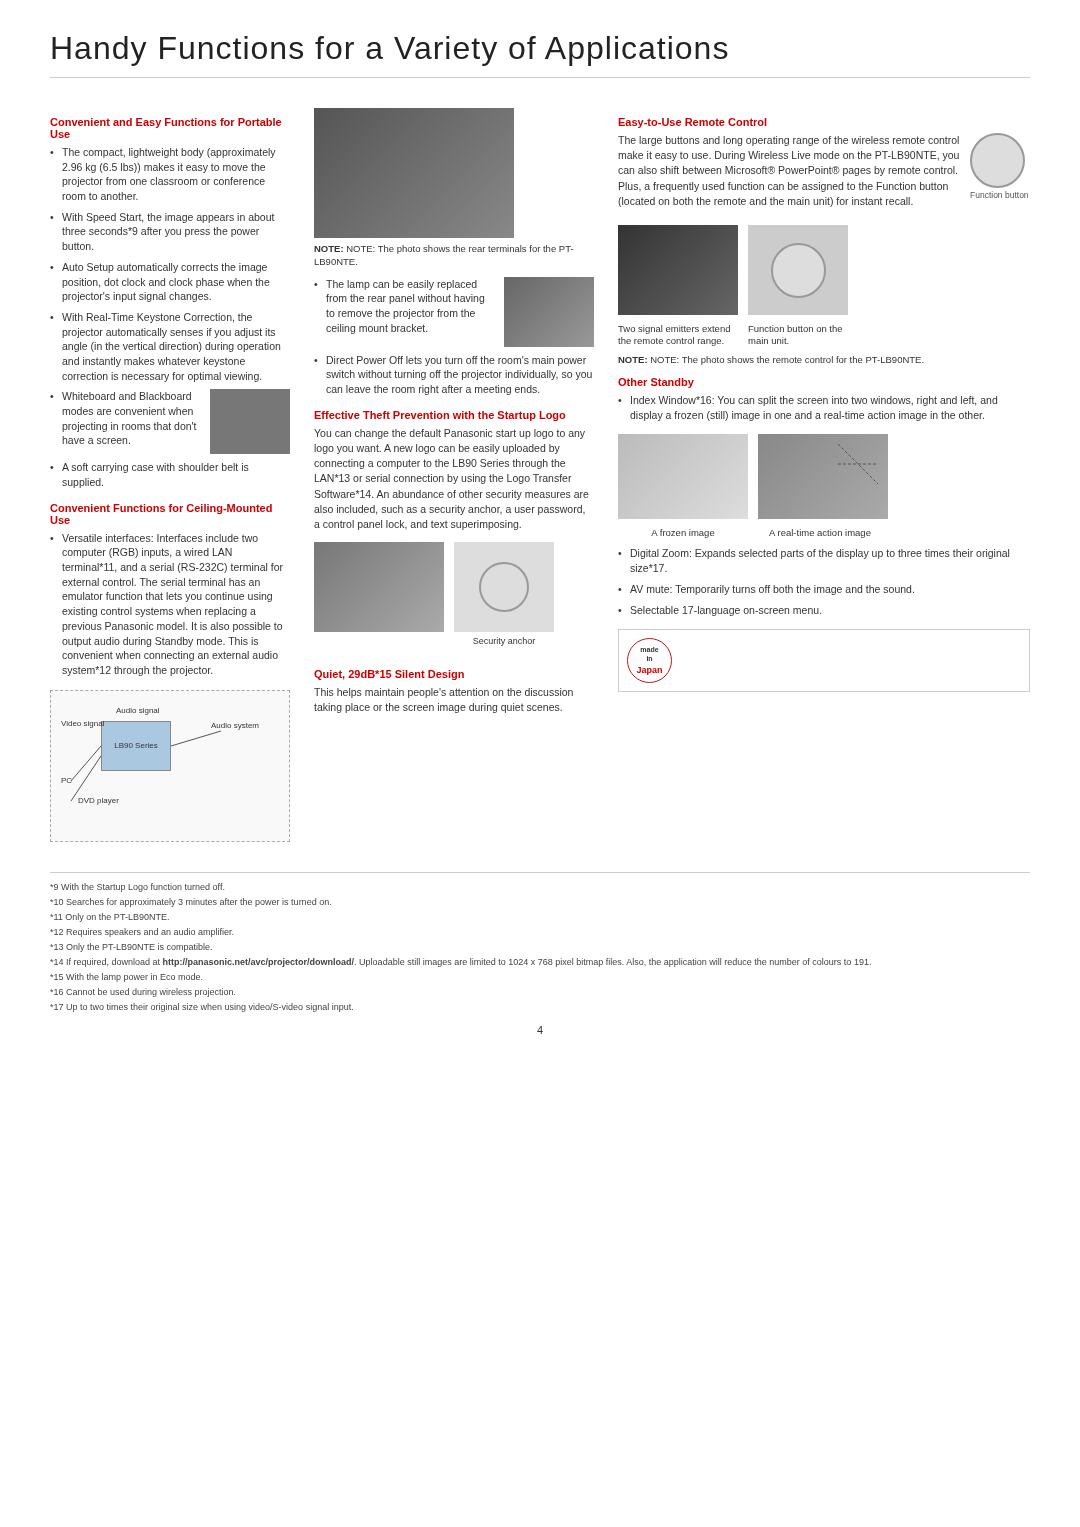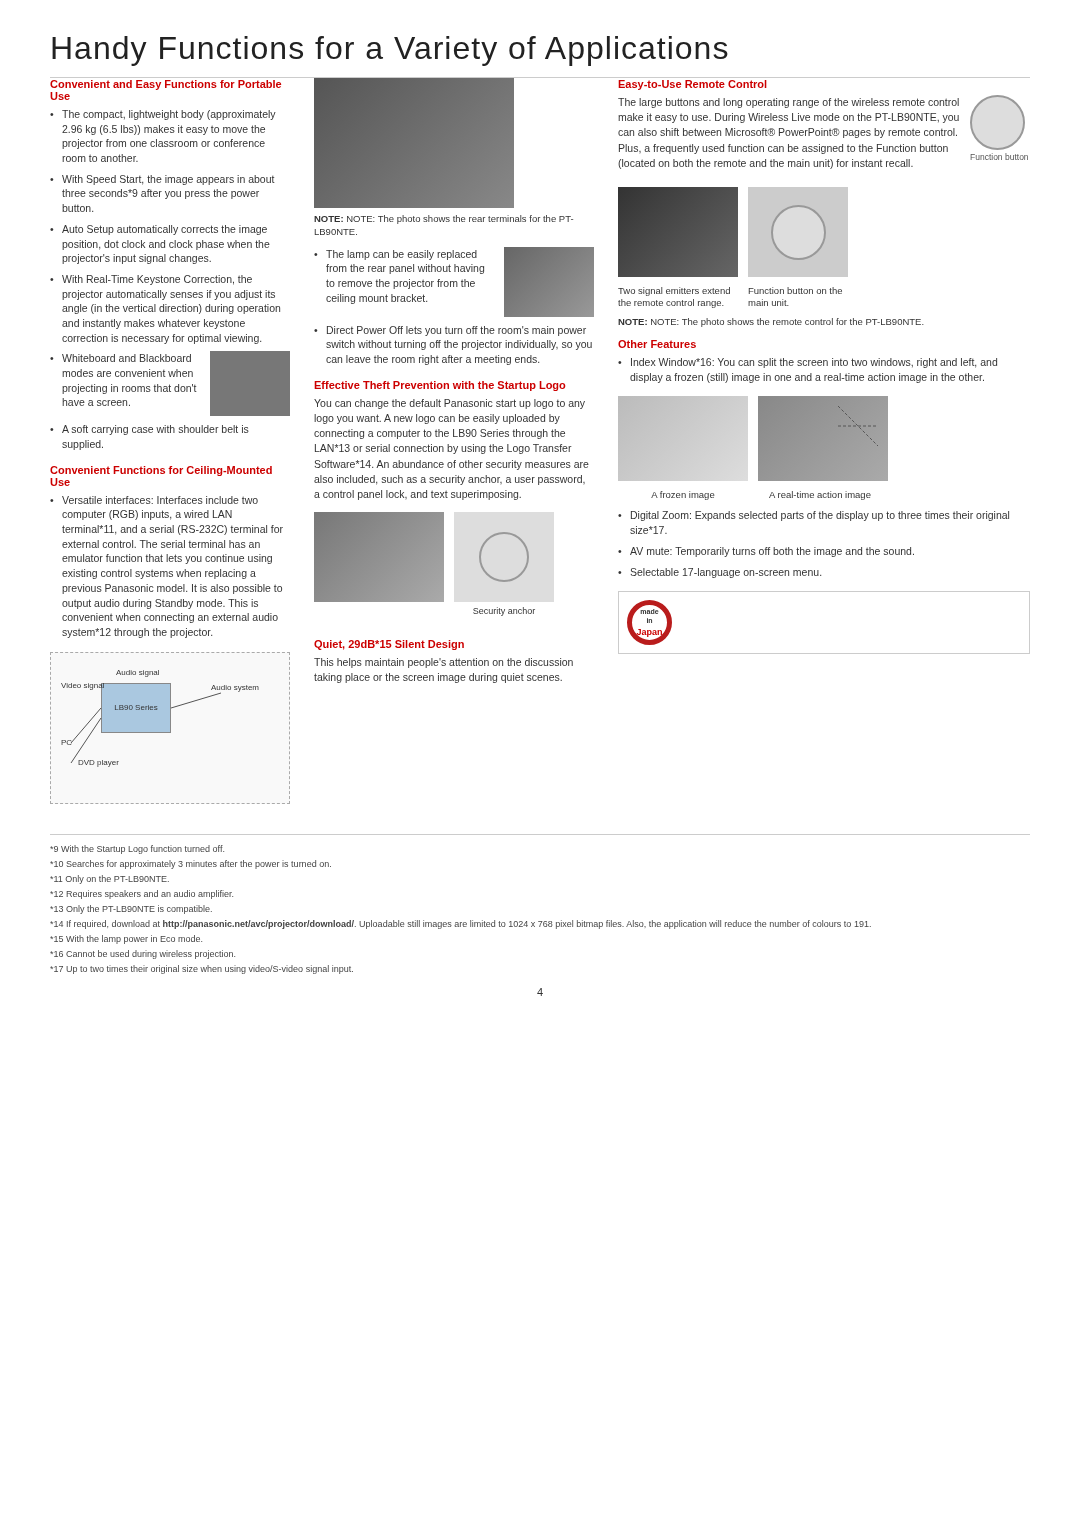--- a/index.html
+++ b/index.html
@@ -10,20 +10,21 @@
       background: #fff;
       width: 1080px;
       min-height: 1527px;
       padding: 30px 50px 40px 50px;
     }
     h1 {
       font-size: 32px;
       font-weight: 300;
       letter-spacing: 1px;
       color: #222;
+      margin-bottom: 30px;
       border-bottom: 1px solid #ccc;
       padding-bottom: 10px;
     }
     .main-layout {
       display: flex;
       gap: 24px;
     }
     .col-left {
       width: 240px;
       flex-shrink: 0;
@@ -33,20 +34,21 @@
       flex-shrink: 0;
     }
     .col-right {
       flex: 1;
     }
     .section-title {
       color: #c00;
       font-weight: bold;
       font-size: 11px;
       margin-bottom: 5px;
+      margin-top: 8px;
     }
     .bullet-list {
       list-style: none;
       padding: 0;
       margin-bottom: 12px;
     }
     .bullet-list li {
       padding-left: 12px;
       position: relative;
       margin-bottom: 6px;
@@ -185,21 +187,21 @@
       align-items: flex-start;
       gap: 8px;
       border: 1px solid #ccc;
       padding: 8px;
       margin-top: 12px;
       font-size: 10px;
       line-height: 1.4;
     }
     .japan-badge {
       background: #fff;
-      border: 5px solid #b91c1c;
+      border: 1px solid #b91c1c;
       border-radius: 50%;
       width: 45px;
       height: 45px;
       display: flex;
       flex-direction: column;
       align-items: center;
       justify-content: center;
       font-size: 8px;
       font-weight: bold;
       flex-shrink: 0;
@@ -363,21 +365,21 @@
 
     <div class="caption-row">
       <div class="caption-item">Two signal emitters extend the remote control range.</div>
       <div class="caption-item-2">Function button on the main unit.</div>
     </div>
 
     <p class="note-text">
       <span class="note-label">NOTE: </span><span>NOTE: The photo shows the remote control for the PT-LB90NTE.</span>
     </p>
 
-    <div class="section-title" style="margin-top:10px;">Other Features</div>
+    <div class="section-title" style="margin-top:10px;">Other Standby</div>
     <ul class="bullet-list">
       <li>Index Window*16: You can split the screen into two windows, right and left, and display a frozen (still) image in one and a real-time action image in the other.</li>
     </ul>
 
     <div class="frozen-images">
       <div class="frozen-img" style="background:linear-gradient(135deg,#bbb,#ddd);"></div>
       <div class="realtime-img" style="background:linear-gradient(135deg,#888,#aaa);position:relative;">
 
         <svg style="position:absolute;top:10px;right:10px;width:40px;height:40px;">
           <line x1="0" y1="0" x2="40" y2="40" stroke="#555" stroke-width="1" stroke-dasharray="3,2"></line>

